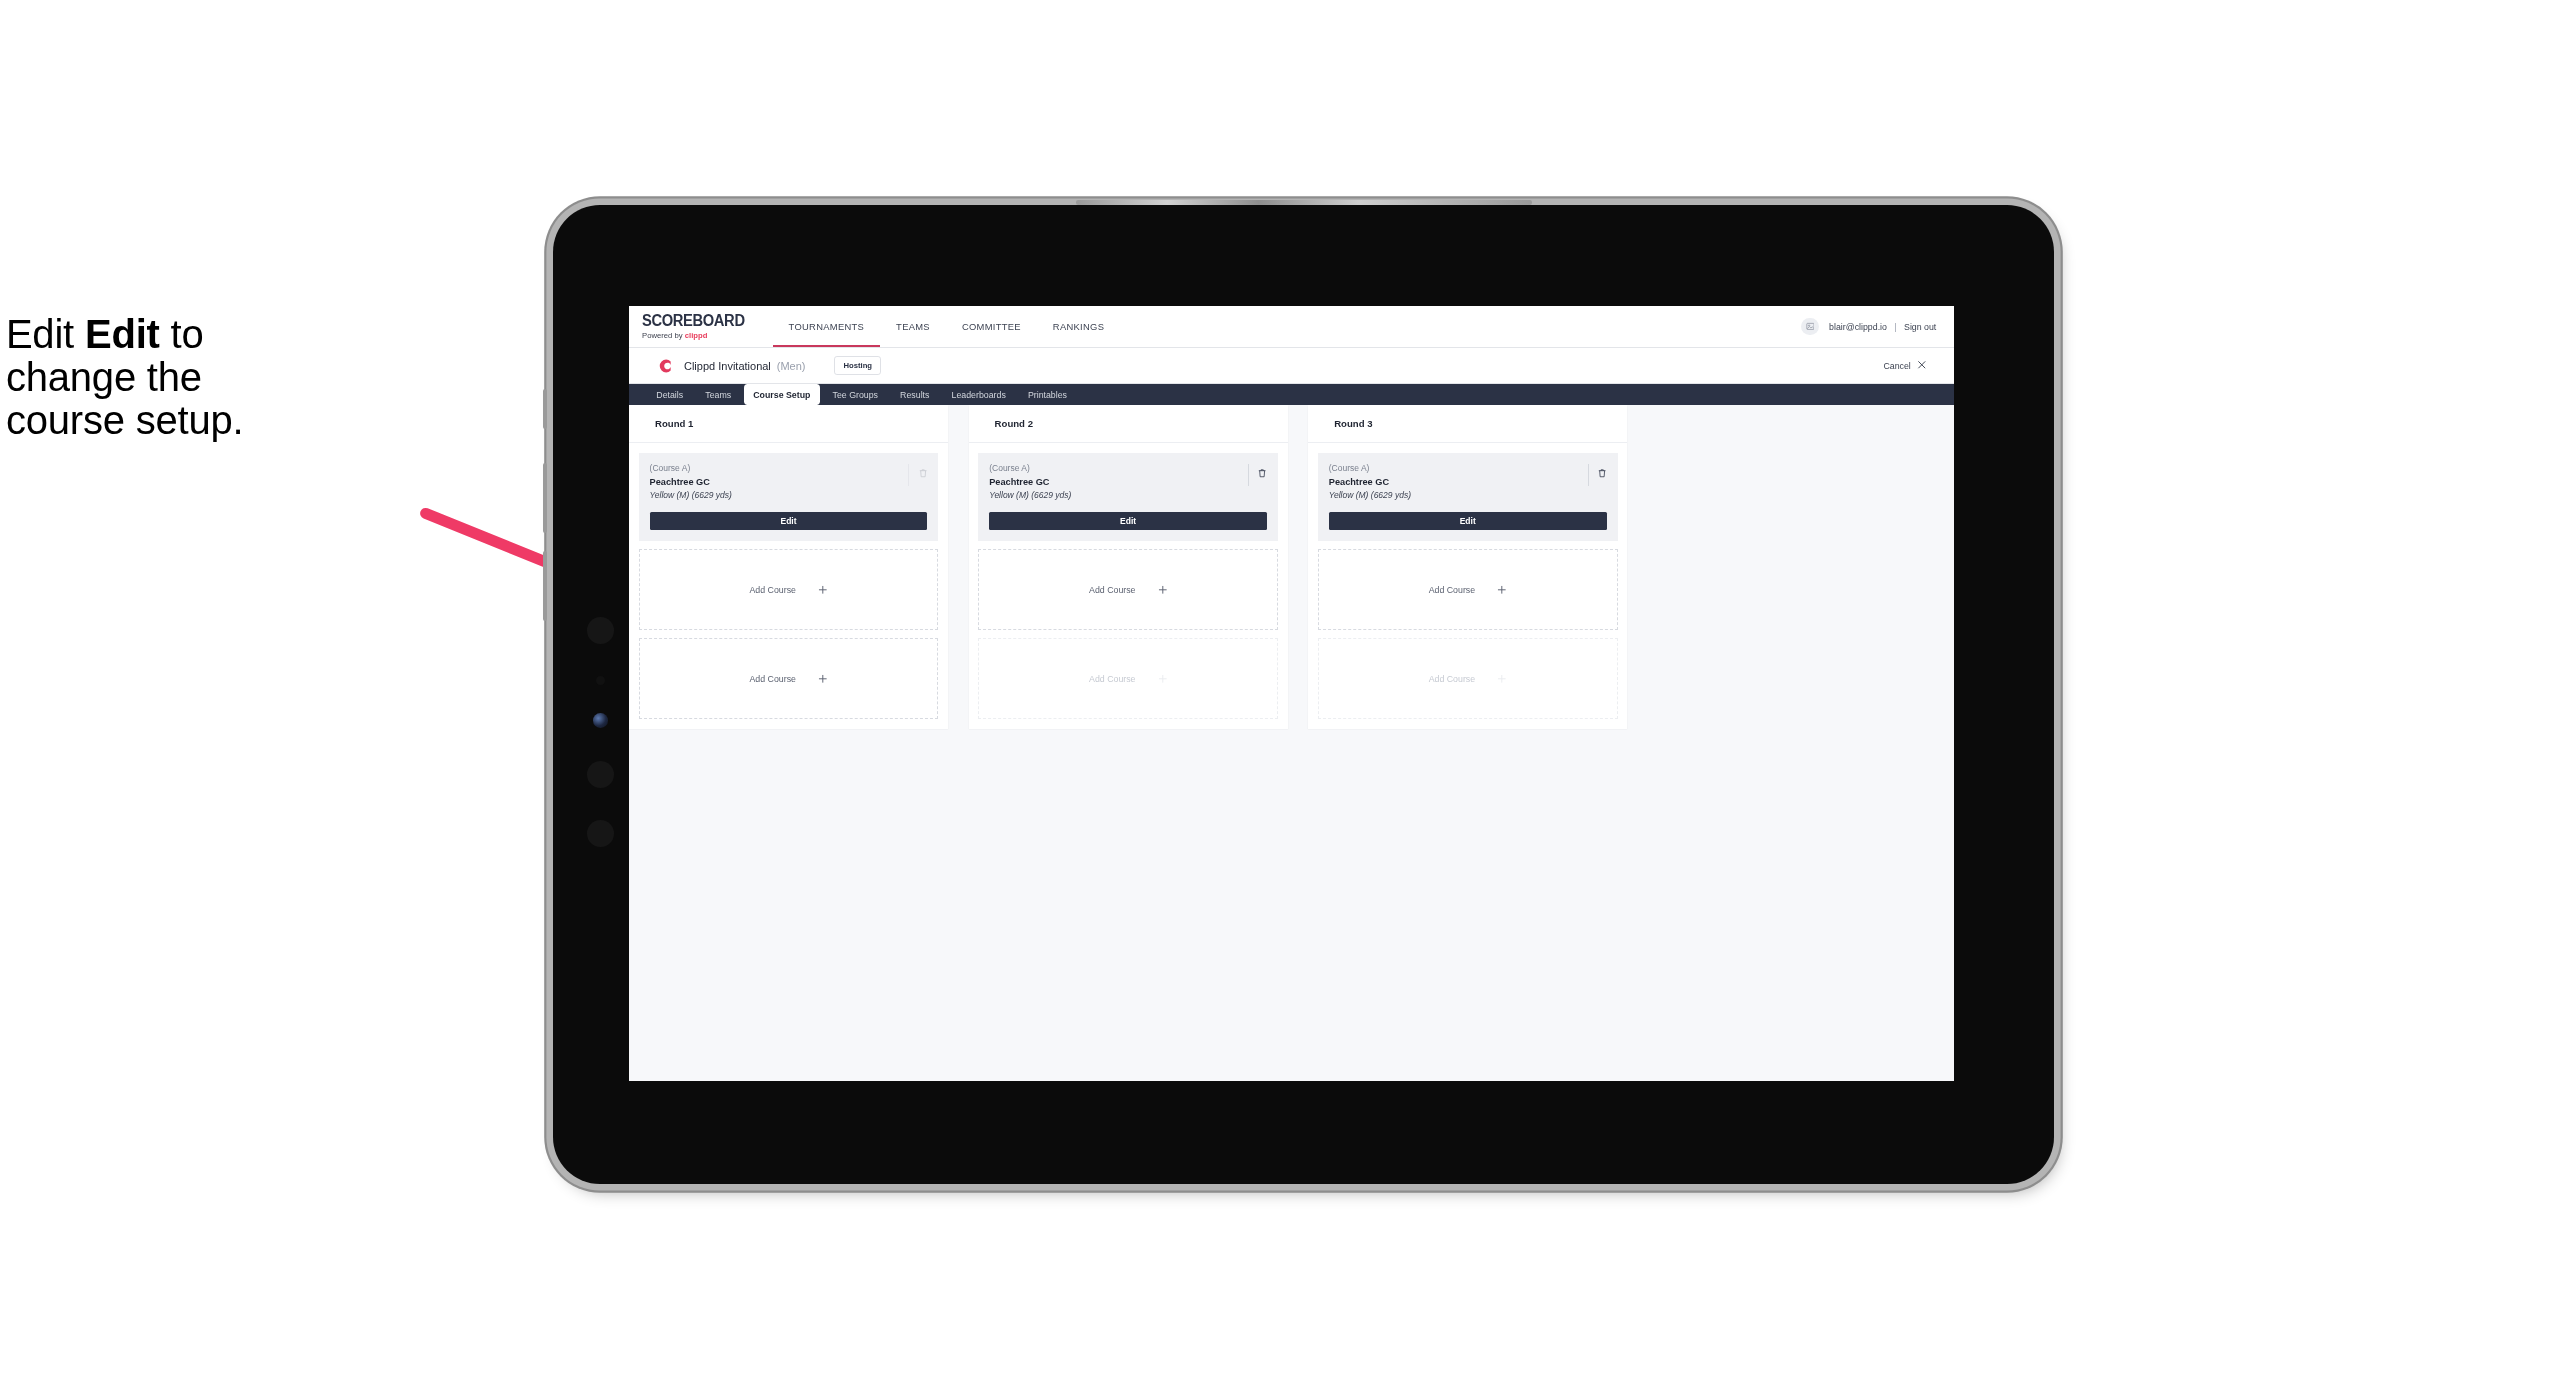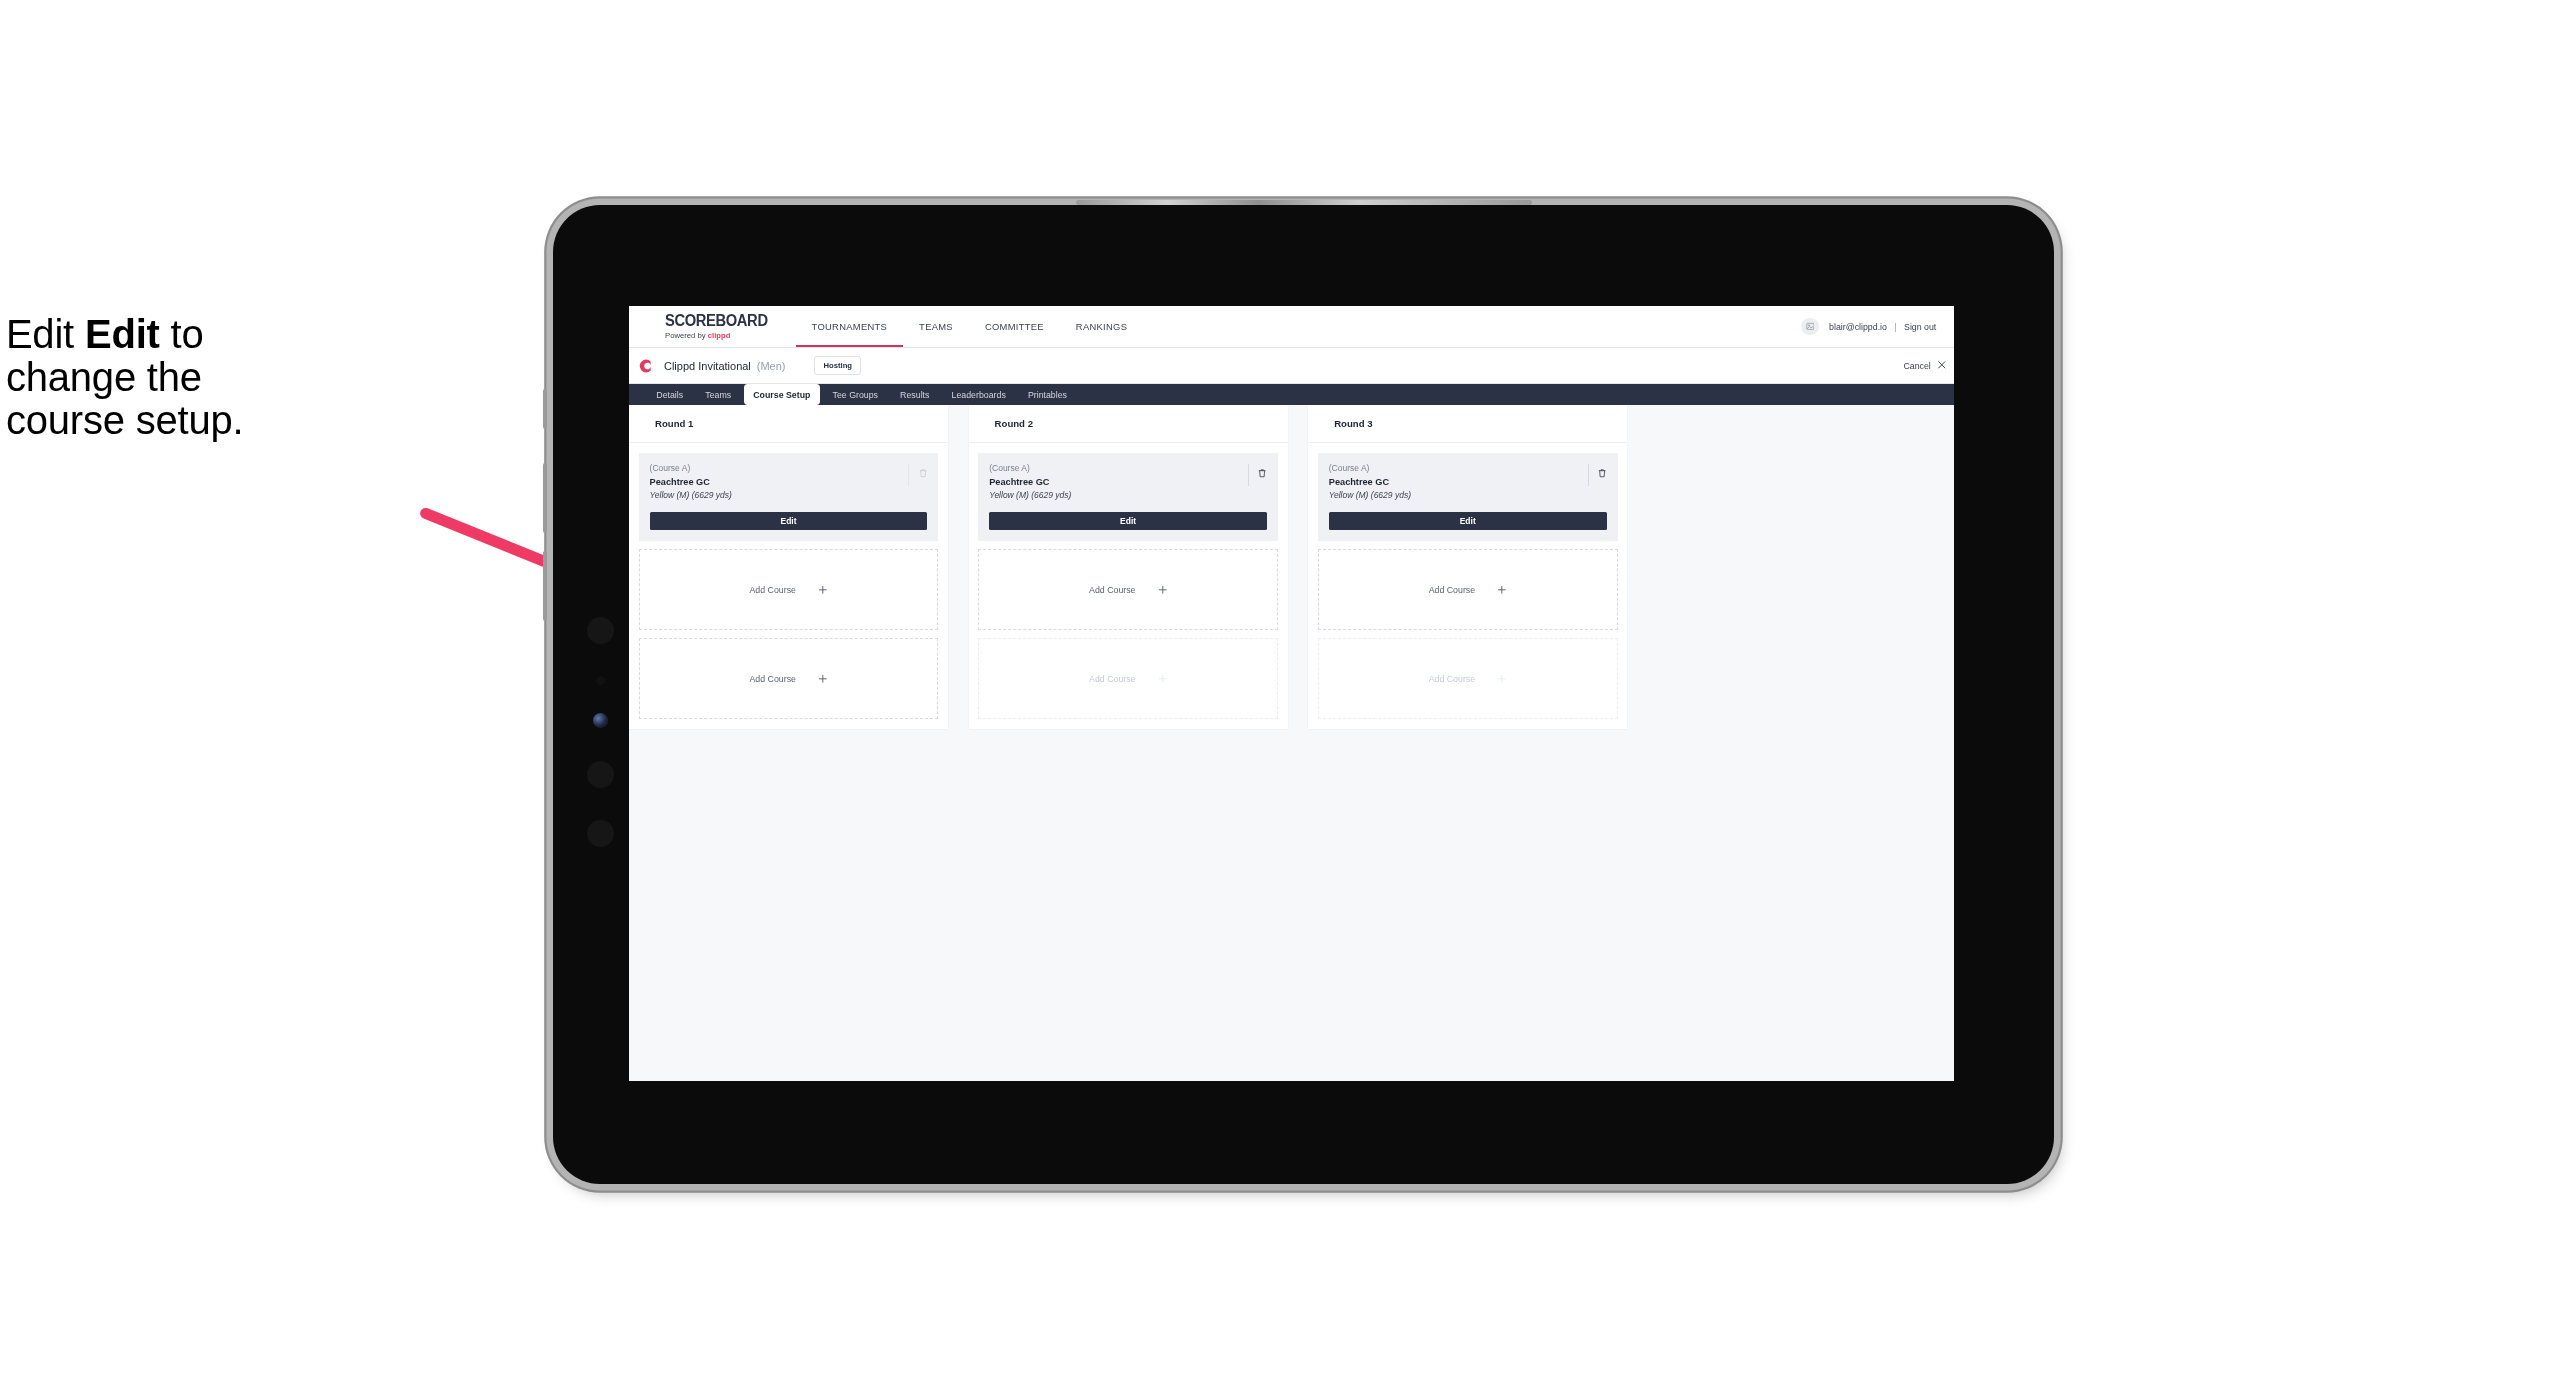--- a/index.html
+++ b/index.html
@@ -86,21 +86,21 @@
   
   #topbar{
     height:41px;
     background:#ffffff;
     border-bottom:0.7px solid #e3e5e9;
     display:flex;align-items:stretch;
     position:relative;
   }
   #brand{
     display:flex;flex-direction:column;justify-content:center;
-    padding-left:36px;padding-right:19px;
+    padding-left:13px;padding-right:19px;
   }
   #brand-title{
     font-size:16px;font-weight:bold;color:#2b3245;
     letter-spacing:-0.4px;line-height:1;
     font-family:"Liberation Sans", sans-serif;
     transform:scaleX(0.92);transform-origin:left center;
   }
   #brand-sub{
     font-size:7.7px;color:#3b3f4c;margin-top:2.9px;line-height:1;
   }
@@ -134,21 +134,21 @@
   }
   #user-email{font-size:8.8px;color:#3d4352;}
   #sep{font-size:8.8px;color:#9aa0ad;margin:0 7.4px;}
   #signout{font-size:8.8px;color:#3d4352;cursor:pointer;}
 
   
   #tourheader{
     height:35px;background:#ffffff;
     border-bottom:0.7px solid #e3e5e9;
     display:flex;align-items:center;
-    padding:0 7px;
+    padding:0 27px;
     position:relative;
   }
   #clogo{
     width:17.7px;height:17.7px;margin-right:10.3px;
     display:flex;align-items:center;justify-content:center;
   }
   #tour-title{font-size:11px;color:#1f2431;font-weight:400;}
   #tour-gender{font-size:11px;color:#9aa0ad;margin-left:5.9px;}
   #hosting-badge{
     margin-left:29px;

